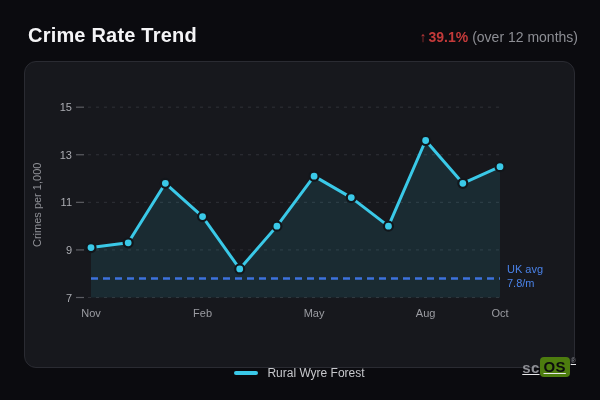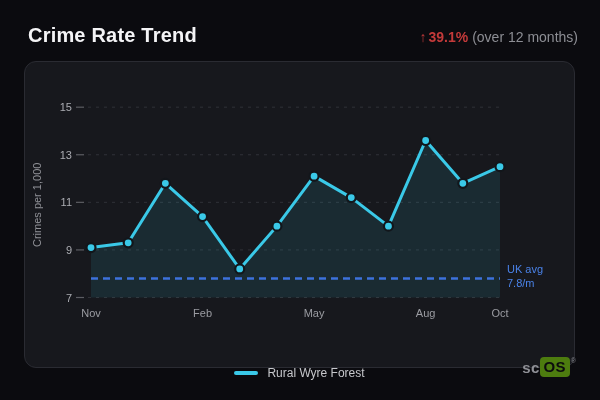--- a/index.html
+++ b/index.html
@@ -37,21 +37,21 @@
     z-index:3; font-size:12px; color:#c6c7cb;margin-top:11px;
   }
   .legend-item { display:flex; align-items:center; gap:9px; cursor:default; }
   .swatch-solid { width:24px; height:3.5px; border-radius:2px; background:#3ac9e8; }
   .swatch-dashed {
     width:26px; height:3px;
     background:repeating-linear-gradient(90deg,#3d72dc 0 6px,transparent 6px 10px);
   }
   .logo {
     position:absolute; right:24px; top:357px; z-index:4;
-    display:flex; align-items:flex-start; font-weight:700; font-size:15px;
+    display:flex; align-items:flex-start; font-weight:700; font-size:15px;text-decoration:underline;
   }
   .logo .sc { color:#8f9096; letter-spacing:.3px; padding-top:2px; }
   .logo .os {
     background:#4d7c0f; color:#0c0c0e; padding:1px 4px 2px 4px;
     border-radius:4px; letter-spacing:.3px;
   }
   .logo .reg { font-size:7px; color:#85868c; font-weight:400; margin-left:1px; }
 </style>
 </head>
 <body>

